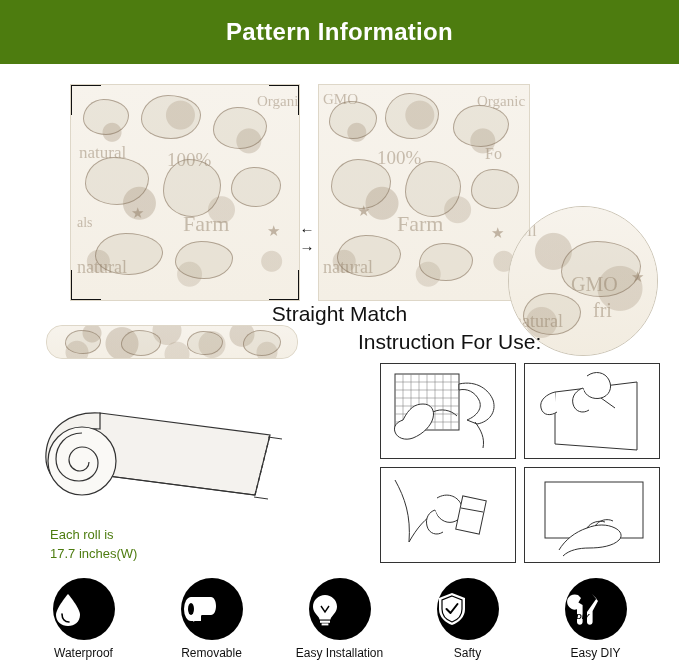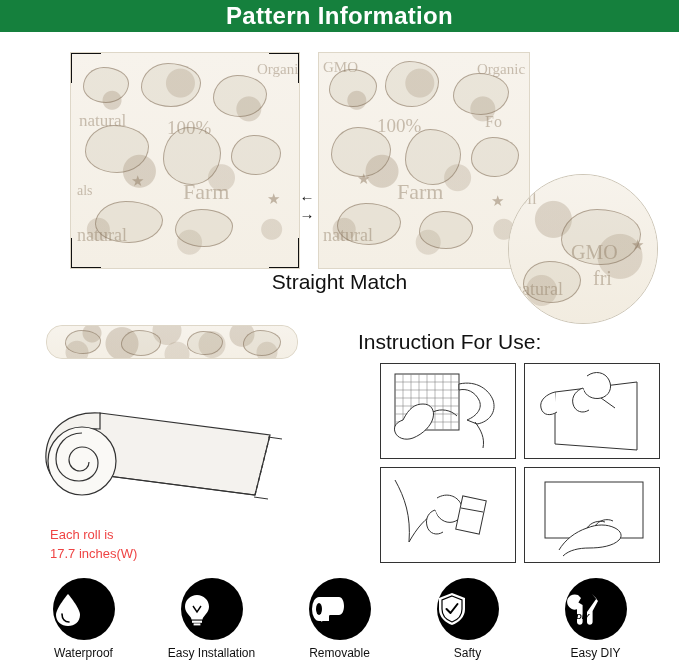--- a/index.html
+++ b/index.html
@@ -17,22 +17,22 @@
   }
   .page {
     width: 679px;
     height: 671px;
     position: relative;
   }
 
   
   .header {
     width: 679px;
-    height: 32px;
-    background: #15803d;
+    height: 64px;
+    background: #4d7c0f;
     display: flex;
     align-items: center;
     justify-content: center;
   }
   .header-title {
     color: #ffffff;
     font-size: 24px;
     font-weight: bold;
     letter-spacing: 0.3px;
   }
@@ -168,21 +168,21 @@
     left: 30px;
     top: 375px;
     width: 280px;
     height: 160px;
   }
   .roll-caption {
     position: absolute;
     left: 50px;
     top: 525px;
     font-size: 13px;
-    color: #ef4444;
+    color: #4d7c0f;
     line-height: 19px;
   }
 
   
   .instr-title {
     position: absolute;
     left: 358px;
     top: 330px;
     font-size: 21px;
     color: #111;
@@ -409,40 +409,40 @@
         <svg width="30" height="34" viewBox="0 0 30 34">
           <path d="M15,2 C15,2 27,16 27,23 C27,29.6 21.6,34 15,34 C8.4,34 3,29.6 3,23 C3,16 15,2 15,2 Z" fill="#ffffff"></path>
           <path d="M9,22 C9,27 12,30 16,30" fill="none" stroke="#000" stroke-width="1.6" stroke-linecap="round"></path>
         </svg>
       </div>
       <div class="feature-label">Waterproof</div>
     </div>
 
     <div class="feature">
       <div class="feature-circle">
+        <svg width="38" height="30" viewBox="0 0 38 30">
+          <path d="M10,3 L30,3 C33,3 35,7 35,12 C35,17 33,21 30,21 L20,21 L20,27 L10,27 Z" fill="#ffffff"></path>
+          <ellipse cx="10" cy="15" rx="7" ry="12" fill="#ffffff"></ellipse>
+          <ellipse cx="10" cy="15" rx="3" ry="6" fill="#000000"></ellipse>
+          <path d="M20,21 L12,27" stroke="#ffffff" stroke-width="2" fill="none"></path>
+        </svg>
+      </div>
+      <div class="feature-label">Removable</div>
+    </div>
+
+    <div class="feature">
+      <div class="feature-circle">
         <svg width="32" height="34" viewBox="0 0 32 34">
           <path d="M16,3 C9.4,3 4,8.2 4,14.6 C4,19 6.6,21.8 8.6,24 C9.8,25.3 10.4,26.4 10.5,27.6 L21.5,27.6 C21.6,26.4 22.2,25.3 23.4,24 C25.4,21.8 28,19 28,14.6 C28,8.2 22.6,3 16,3 Z" fill="#ffffff"></path>
           <rect x="11" y="28.6" width="10" height="2.2" fill="#ffffff"></rect>
           <rect x="12.6" y="31.4" width="6.8" height="2" fill="#ffffff"></rect>
           <path d="M12,14 L16,20 L20,14" fill="none" stroke="#000" stroke-width="1.4"></path>
         </svg>
       </div>
       <div class="feature-label">Easy Installation</div>
-    </div>
-
-    <div class="feature">
-      <div class="feature-circle">
-        <svg width="38" height="30" viewBox="0 0 38 30">
-          <path d="M10,3 L30,3 C33,3 35,7 35,12 C35,17 33,21 30,21 L20,21 L20,27 L10,27 Z" fill="#ffffff"></path>
-          <ellipse cx="10" cy="15" rx="7" ry="12" fill="#ffffff"></ellipse>
-          <ellipse cx="10" cy="15" rx="3" ry="6" fill="#000000"></ellipse>
-          <path d="M20,21 L12,27" stroke="#ffffff" stroke-width="2" fill="none"></path>
-        </svg>
-      </div>
-      <div class="feature-label">Removable</div>
     </div>
 
     <div class="feature">
       <div class="feature-circle">
         <svg width="30" height="34" viewBox="0 0 30 34">
           <path d="M15,1 L28,6 L28,17 C28,25 22,30.5 15,33 C8,30.5 2,25 2,17 L2,6 Z" fill="#ffffff"></path>
           <path d="M15,4 L25,8 L25,17 C25,23.5 20.4,28 15,30 C9.6,28 5,23.5 5,17 L5,8 Z" fill="none" stroke="#000" stroke-width="1.2"></path>
           <path d="M9.5,17 L13.5,21 L20.5,12" fill="none" stroke="#000" stroke-width="2" stroke-linecap="round" stroke-linejoin="round"></path>
         </svg>
       </div>

